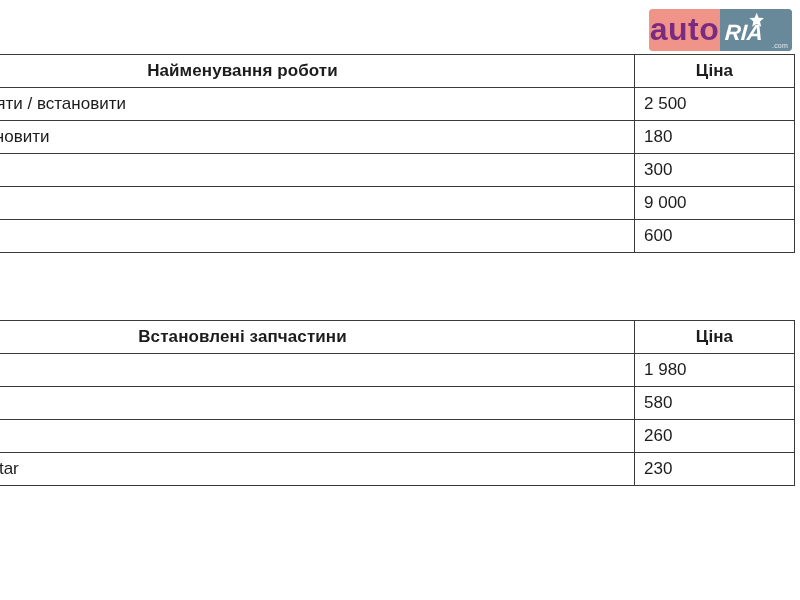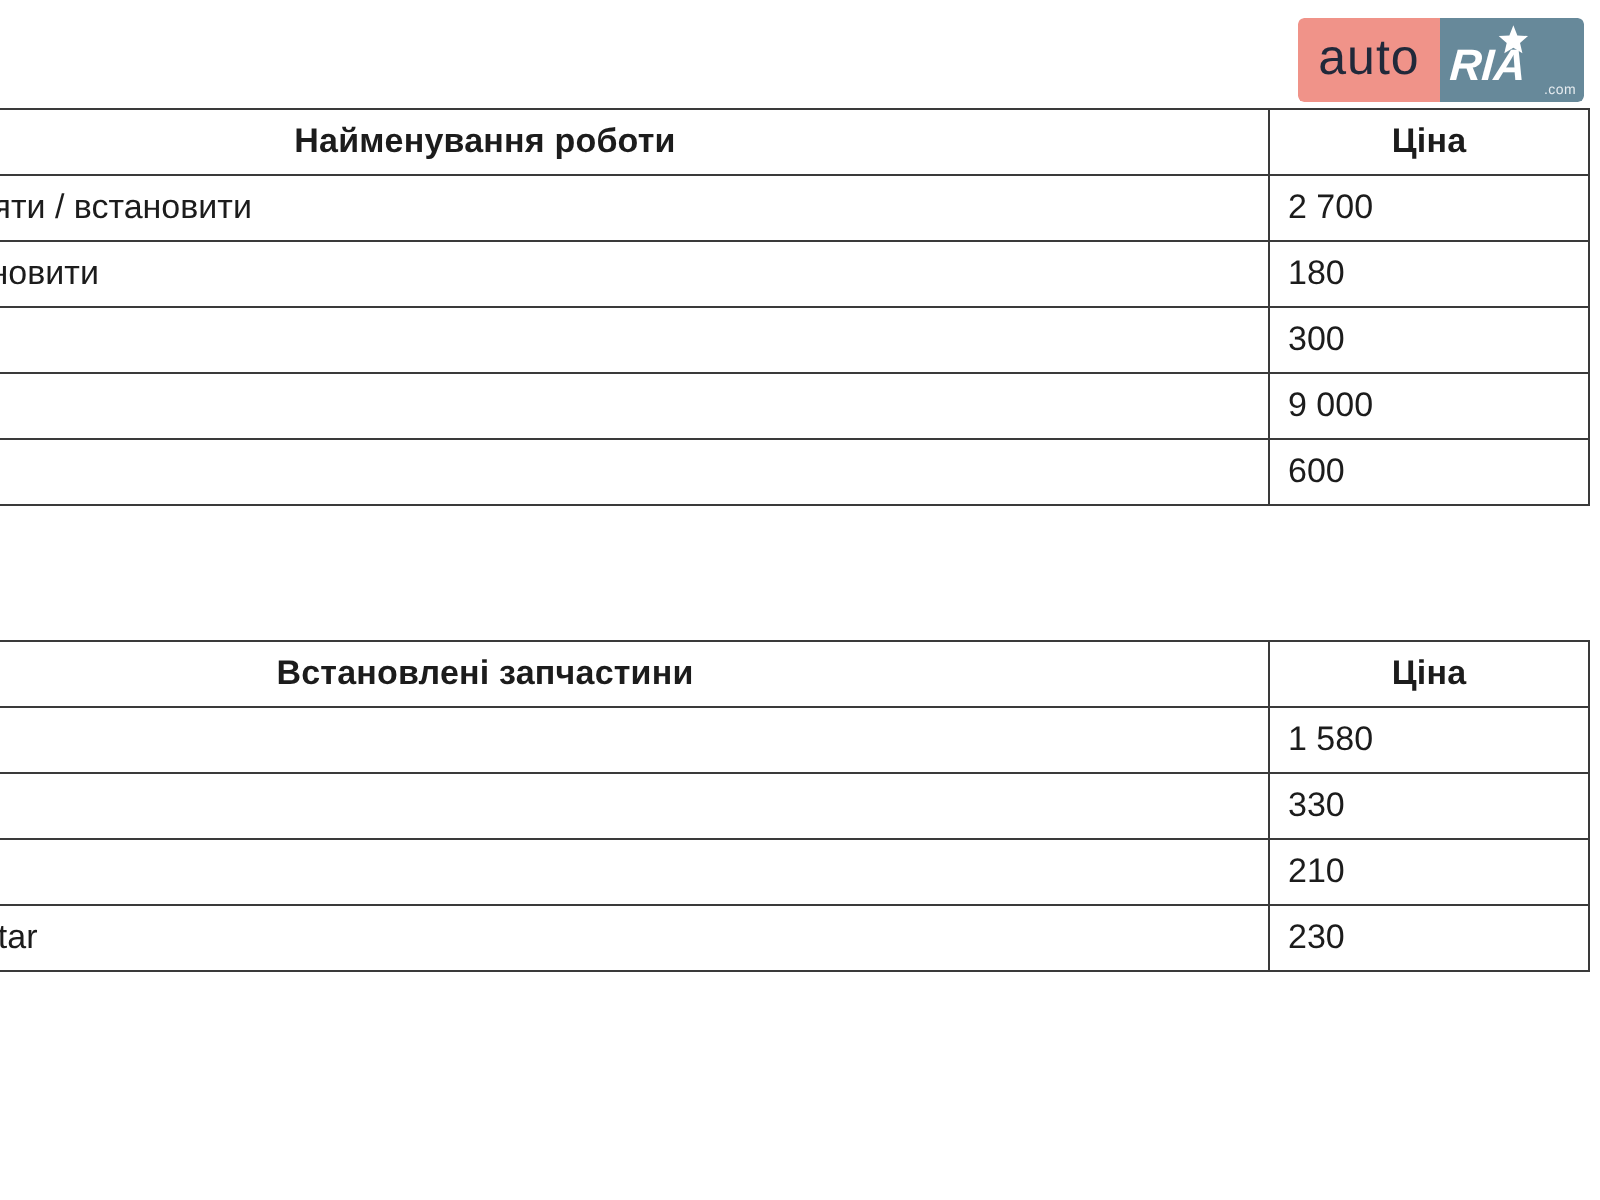--- a/index.html
+++ b/index.html
@@ -33,23 +33,23 @@
   .logo-auto {
     width: 71px;
     height: 100%;
     background: #ef8a80;
     border-radius: 3px 0 0 3px;
     display: flex;
     align-items: center;
     justify-content: center;
   }
   .logo-auto span {
-    color: #0f172a;
-    font-size: 25px;
-    font-weight: 400;
+    color: #701a75;
+    font-size: 32px;
+    font-weight: 700;
     letter-spacing: 0.5px;
     line-height: 1;
     padding-bottom: 2px;
   }
   .logo-ria {
     width: 72px;
     height: 100%;
     background: #5b7f92;
     border-radius: 0 3px 3px 0;
     position: relative;
@@ -149,21 +149,21 @@
     </colgroup>
   <thead>
     <tr>
       <th>Найменування роботи</th>
       <th>Ціна</th>
     </tr>
   </thead>
   <tbody>
     <tr>
       <td class="cell-name">шки клапанів – зняти / встановити</td>
-      <td class="cell-price">2 700</td>
+      <td class="cell-price">2 500</td>
     </tr>
     <tr>
       <td class="cell-name">нка – зняти / встановити</td>
       <td class="cell-price">180</td>
     </tr>
     <tr>
       <td class="cell-name"></td>
       <td class="cell-price">300</td>
     </tr>
     <tr>
@@ -184,28 +184,28 @@
     </colgroup>
   <thead>
     <tr>
       <th>Встановлені запчастини</th>
       <th>Ціна</th>
     </tr>
   </thead>
   <tbody>
     <tr>
       <td class="cell-name">анної кришки N20</td>
-      <td class="cell-price">1 580</td>
+      <td class="cell-price">1 980</td>
     </tr>
     <tr>
       <td class="cell-name">ного насосу N20</td>
-      <td class="cell-price">330</td>
+      <td class="cell-price">580</td>
     </tr>
     <tr>
       <td class="cell-name">уса котушки N20</td>
-      <td class="cell-price">210</td>
+      <td class="cell-price">260</td>
     </tr>
     <tr>
       <td class="cell-name">и ДВЗ Cleaner Textar</td>
       <td class="cell-price">230</td>
     </tr>
   </tbody>
 </table>
 
 </body></html>

